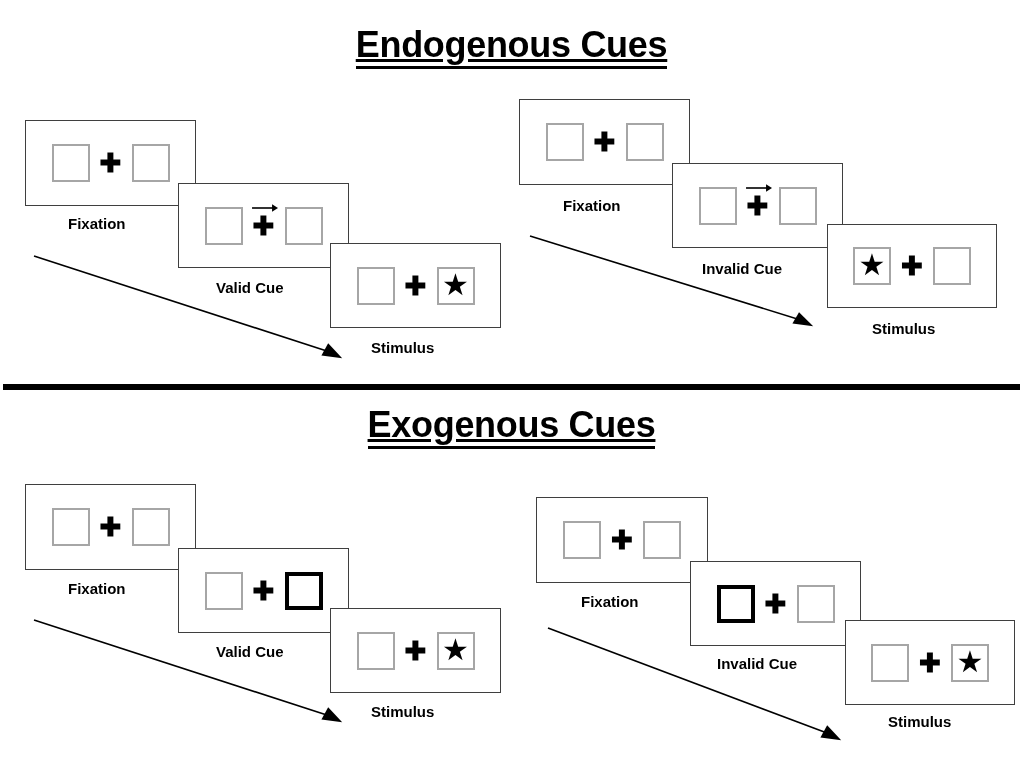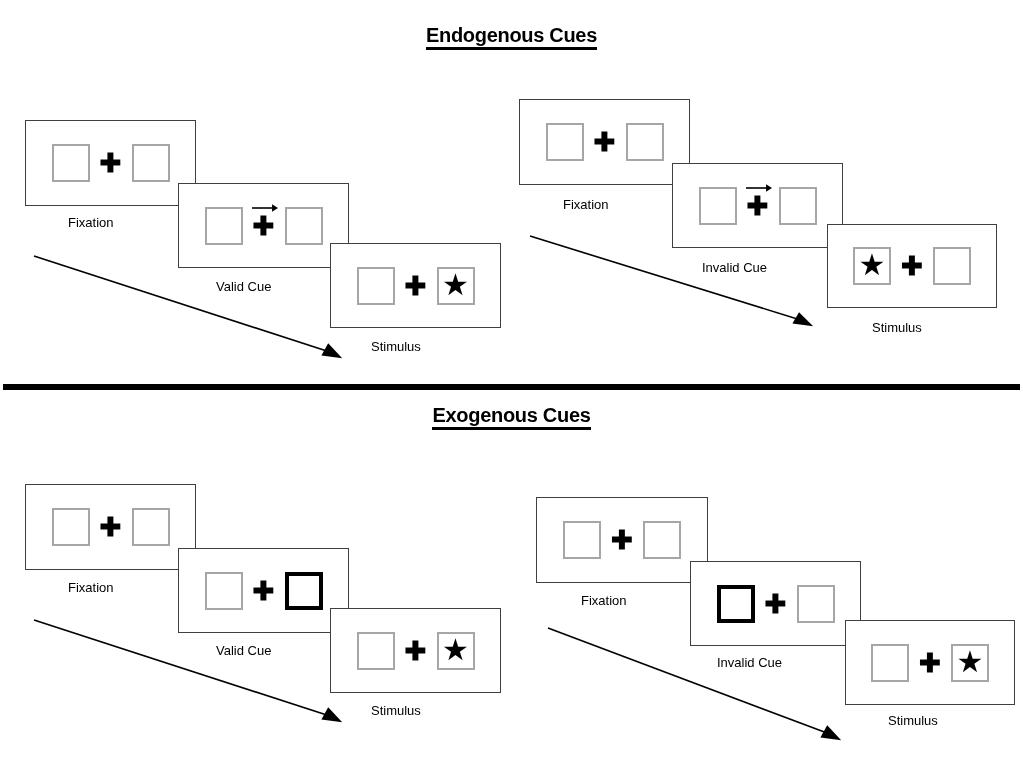--- a/index.html
+++ b/index.html
@@ -13,23 +13,24 @@
     position: relative;
     overflow: hidden;
     font-family: "Liberation Sans", sans-serif;
     color: #000000;
   }
 
   .section-title {
     position: absolute;
     width: 100%;
     text-align: center;
-    font-size: 20px;
+    font-size: 36px;
     font-weight: bold;
     letter-spacing: -0.3px;
+    text-decoration: underline;
   }
   .section-title span {
     border-bottom: 3px solid #000;
     padding-bottom: 1px;
   }
 
   .divider {
     position: absolute;
     left: 3px;
     right: 3px;
@@ -96,22 +97,22 @@
     position: absolute;
     top: 2px;
     left: 50%;
     transform: translateX(-46%);
     width: 26px;
     height: 10px;
   }
 
   .panel-label {
     position: absolute;
-    font-size: 13px;
-    font-weight: normal;
+    font-size: 15px;
+    font-weight: bold;
     white-space: nowrap;
   }
 
   .flow-arrow {
     position: absolute;
     pointer-events: none;
   }
 </style>
 </head>
 <body>

